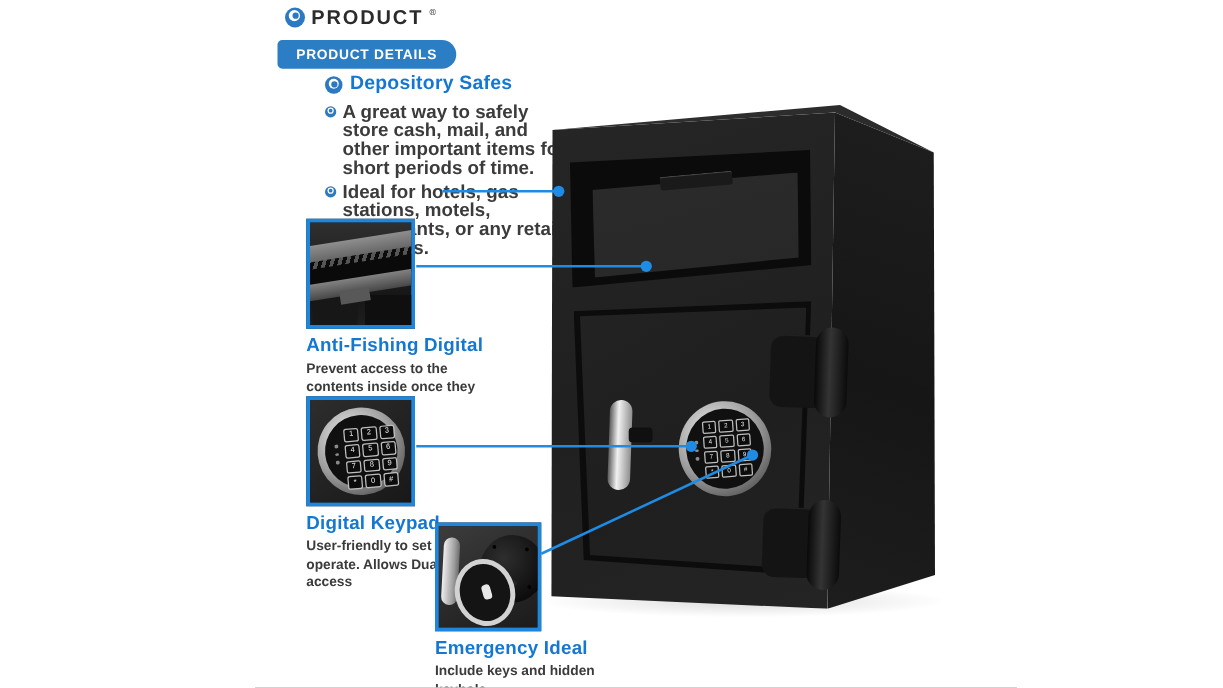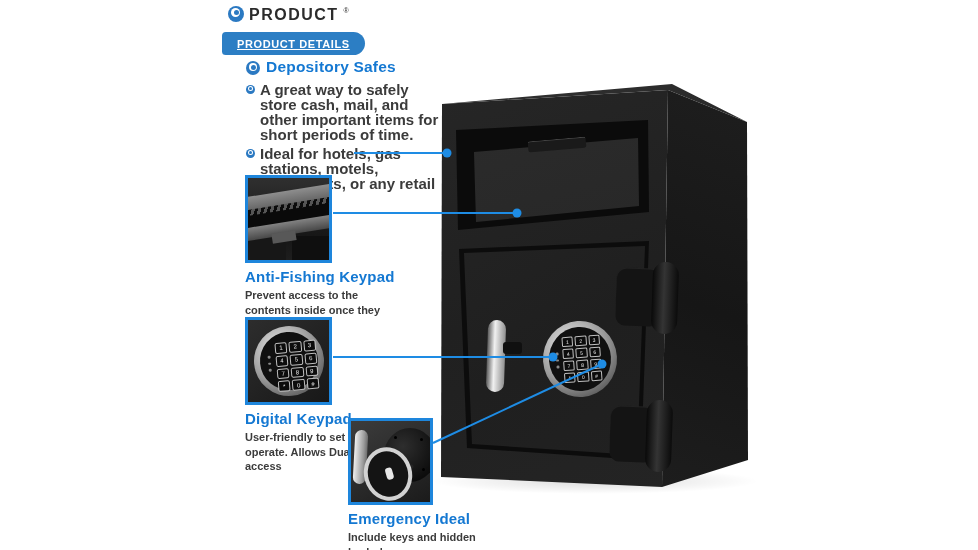--- a/index.html
+++ b/index.html
@@ -21,24 +21,24 @@
   .mark--lg .m-core { left:6px; top:4px; width:5px; height:5px; }
   .mark--md { width:14px; height:14px; margin-top:1px; }
   .mark--md .m-in { left:3px; top:2px; width:8px; height:8px; }
   .mark--md .m-core { left:5px; top:4px; width:5px; height:5px; }
   .mark--sm { width:9px; height:9px; margin-top:3px; }
   .mark--sm .m-in { left:2px; top:1px; width:5px; height:5px; }
   .mark--sm .m-core { left:3px; top:2px; width:3px; height:3px; }
 
   .badge { position:absolute; left:222px; top:32px; height:23px; padding:0 15px;
            background:var(--badge-bg,#2c7ec4); color:#fff; font-size:11px; font-weight:700;
-           letter-spacing:.6px; display:flex; align-items:center; border-radius:4px 12px 12px 4px;text-decoration:underline; }
-
-  
-  .intro { position:absolute; left:246px; top:58px; width:196px; }
+           letter-spacing:.6px; display:flex; align-items:center; border-radius:4px 12px 12px 4px; }
+
+  
+  .intro { position:absolute; left:260px; top:58px; width:196px; }
   .intro-head { display:flex; align-items:center; gap:6px; }
   .intro-title { font-size:15.5px; font-weight:700; color:var(--title-blue,#1478d2); letter-spacing:.2px; }
   .bullets { margin-top:6px; }
   .bullet { display:flex; gap:5px; margin-bottom:4px; }
   .bullet-text { font-size:15px; font-weight:700; color:var(--text-dark,#3b3b3b); line-height:15px; width:182px; }
 
   
   .callout { position:absolute; z-index:20; }
   .callout-img { position:relative; border:3px solid var(--border-blue,#1e86dc); background:#1d1d1d; overflow:hidden; }
   .callout-title { font-size:15px; font-weight:700; color:var(--title-blue,#1478d2); letter-spacing:.2px; margin-top:5px; }
@@ -224,21 +224,21 @@
     <div class="callout-img">
       <div class="bf-bg"></div>
         <div class="bf-colL"></div>
         <div class="bf-colR"></div>
       <div class="bf-top"></div>
         <div class="bf-teeth"></div>
       <div class="bf-open"></div>
         <div class="bf-ledge"></div>
         <div class="bf-tab"></div>
     </div>
-    <div class="callout-title">Anti-Fishing Keypad</div>
+    <div class="callout-title">Anti-Fishing Digital</div>
     <div class="callout-desc">Prevent access to the contents inside once they are deposited</div>
   </div>
 
   <div class="callout co-keypad">
     <div class="callout-img">
       <div class="kp-bg"></div>
       <div class="disc kp-disc">
         <div class="disc-face"></div>
         <div class="leds kp-leds">
             <i></i>

